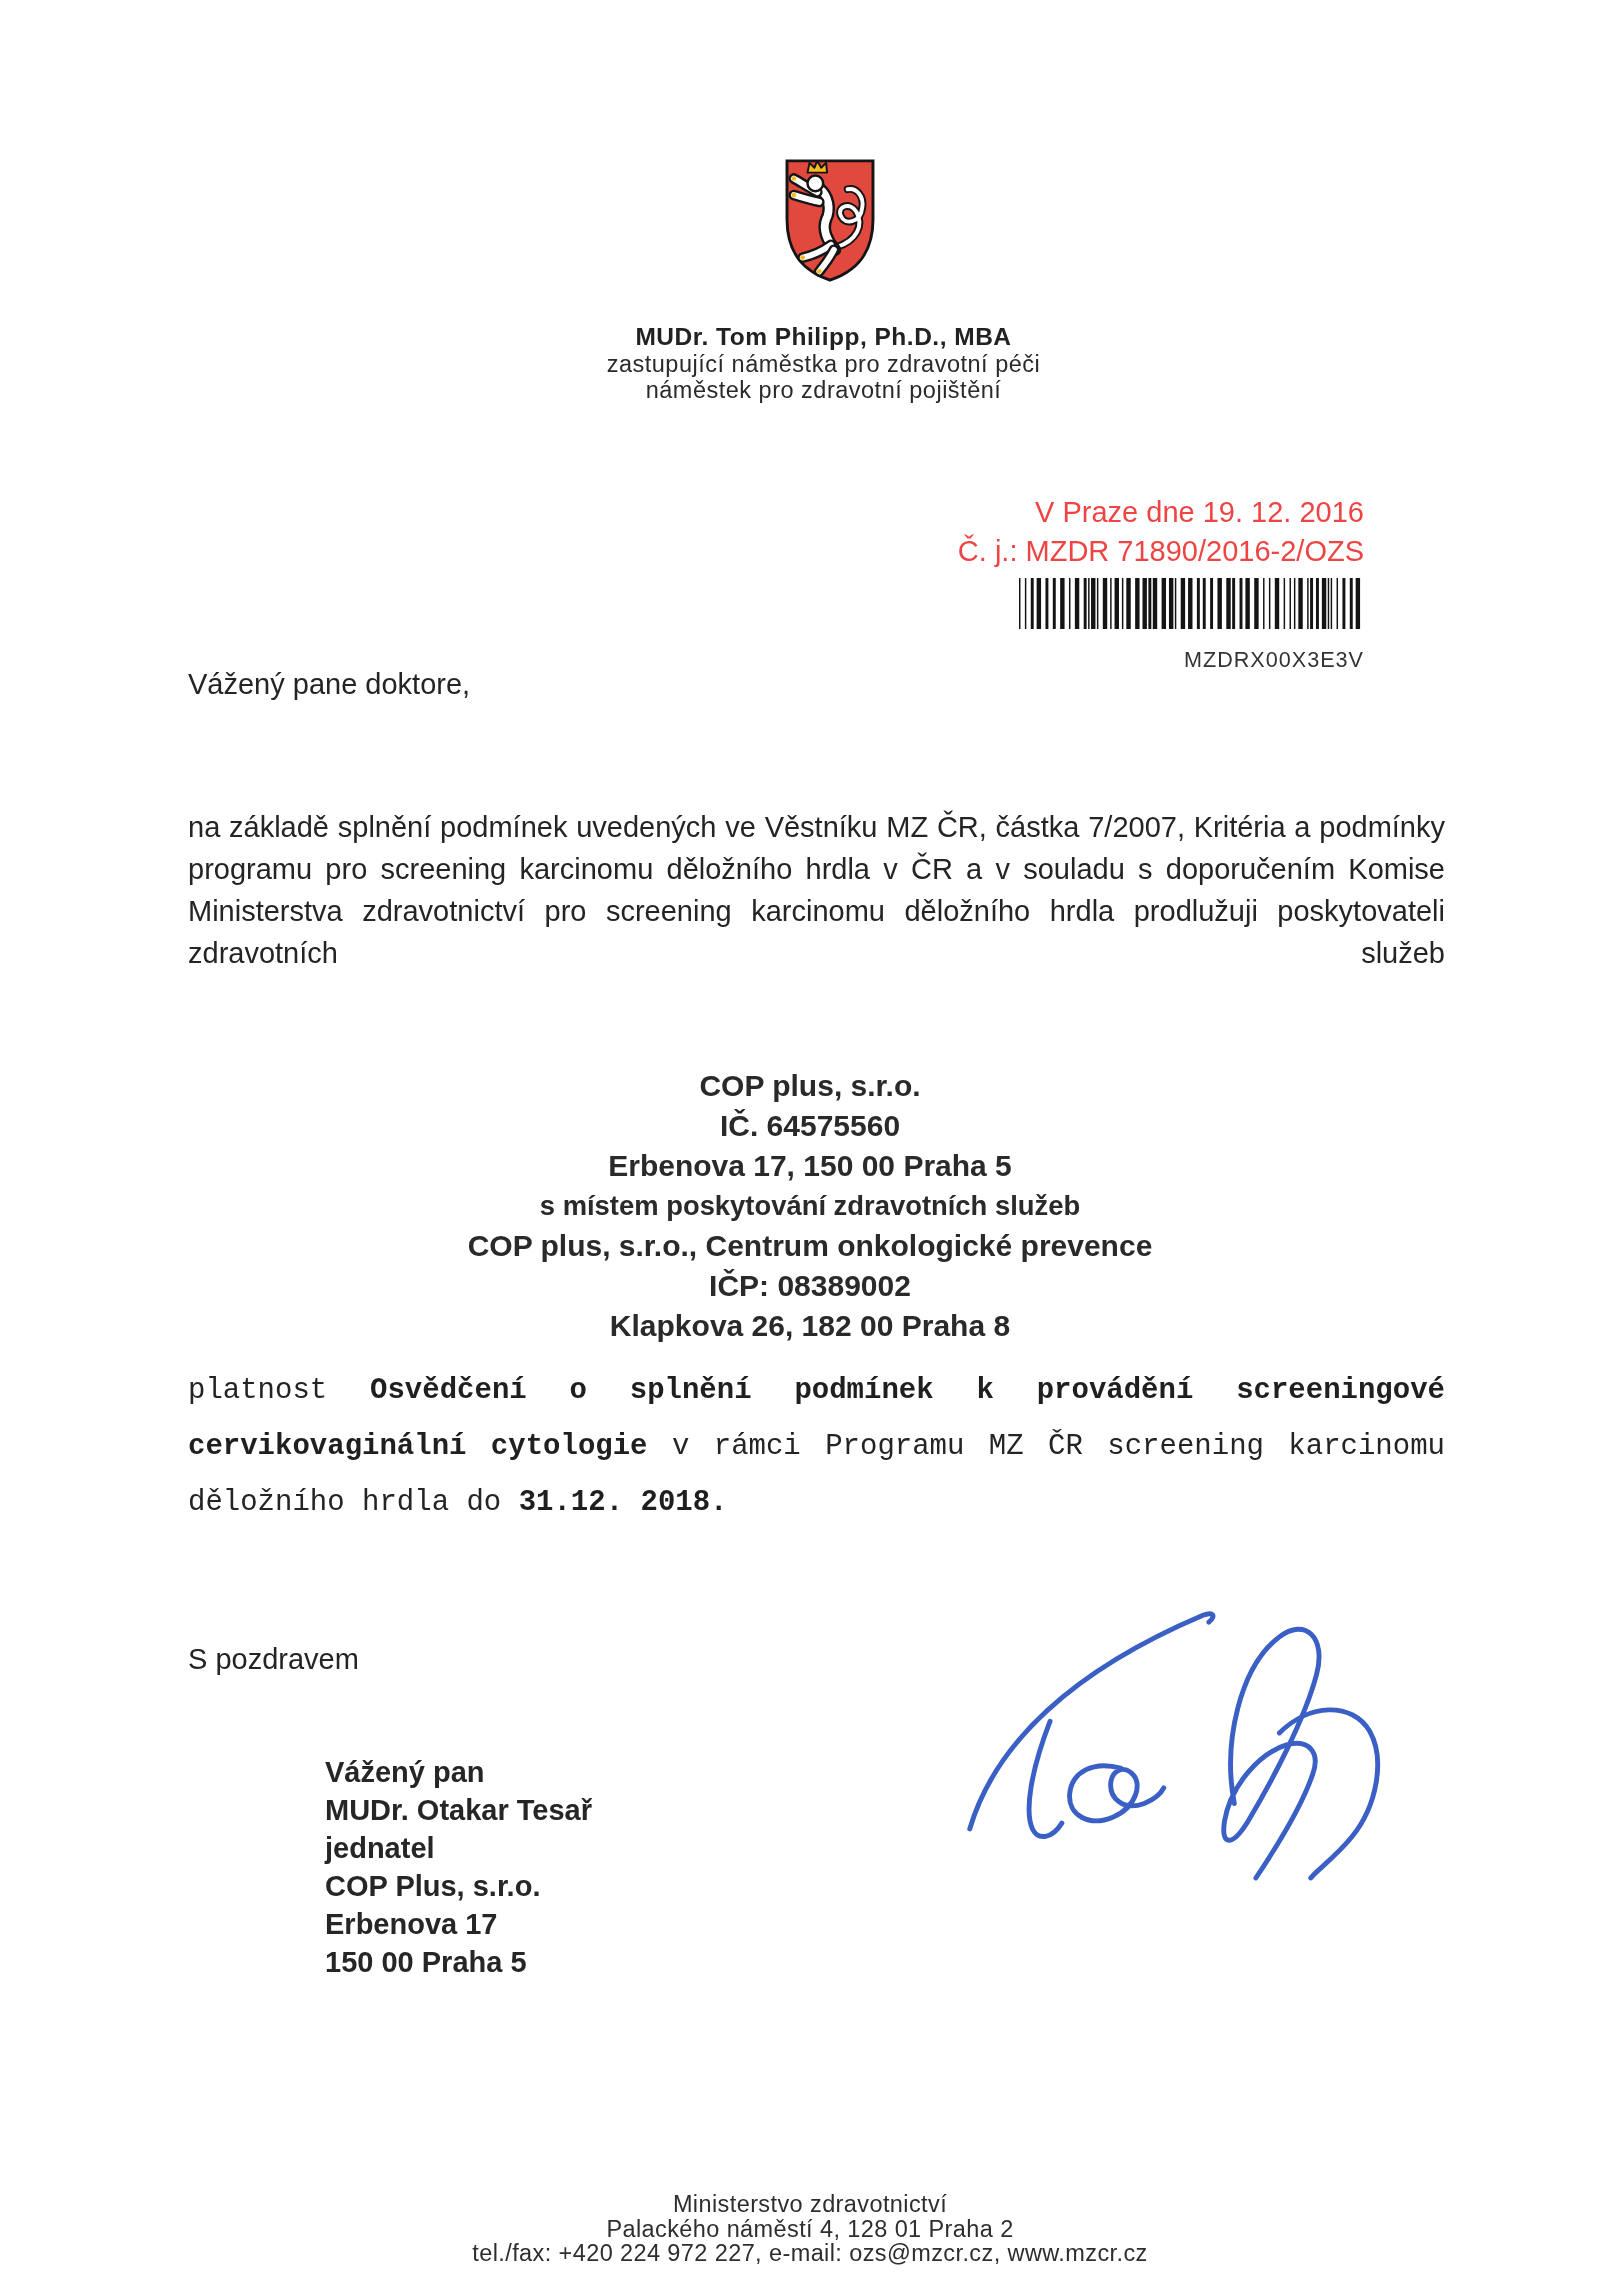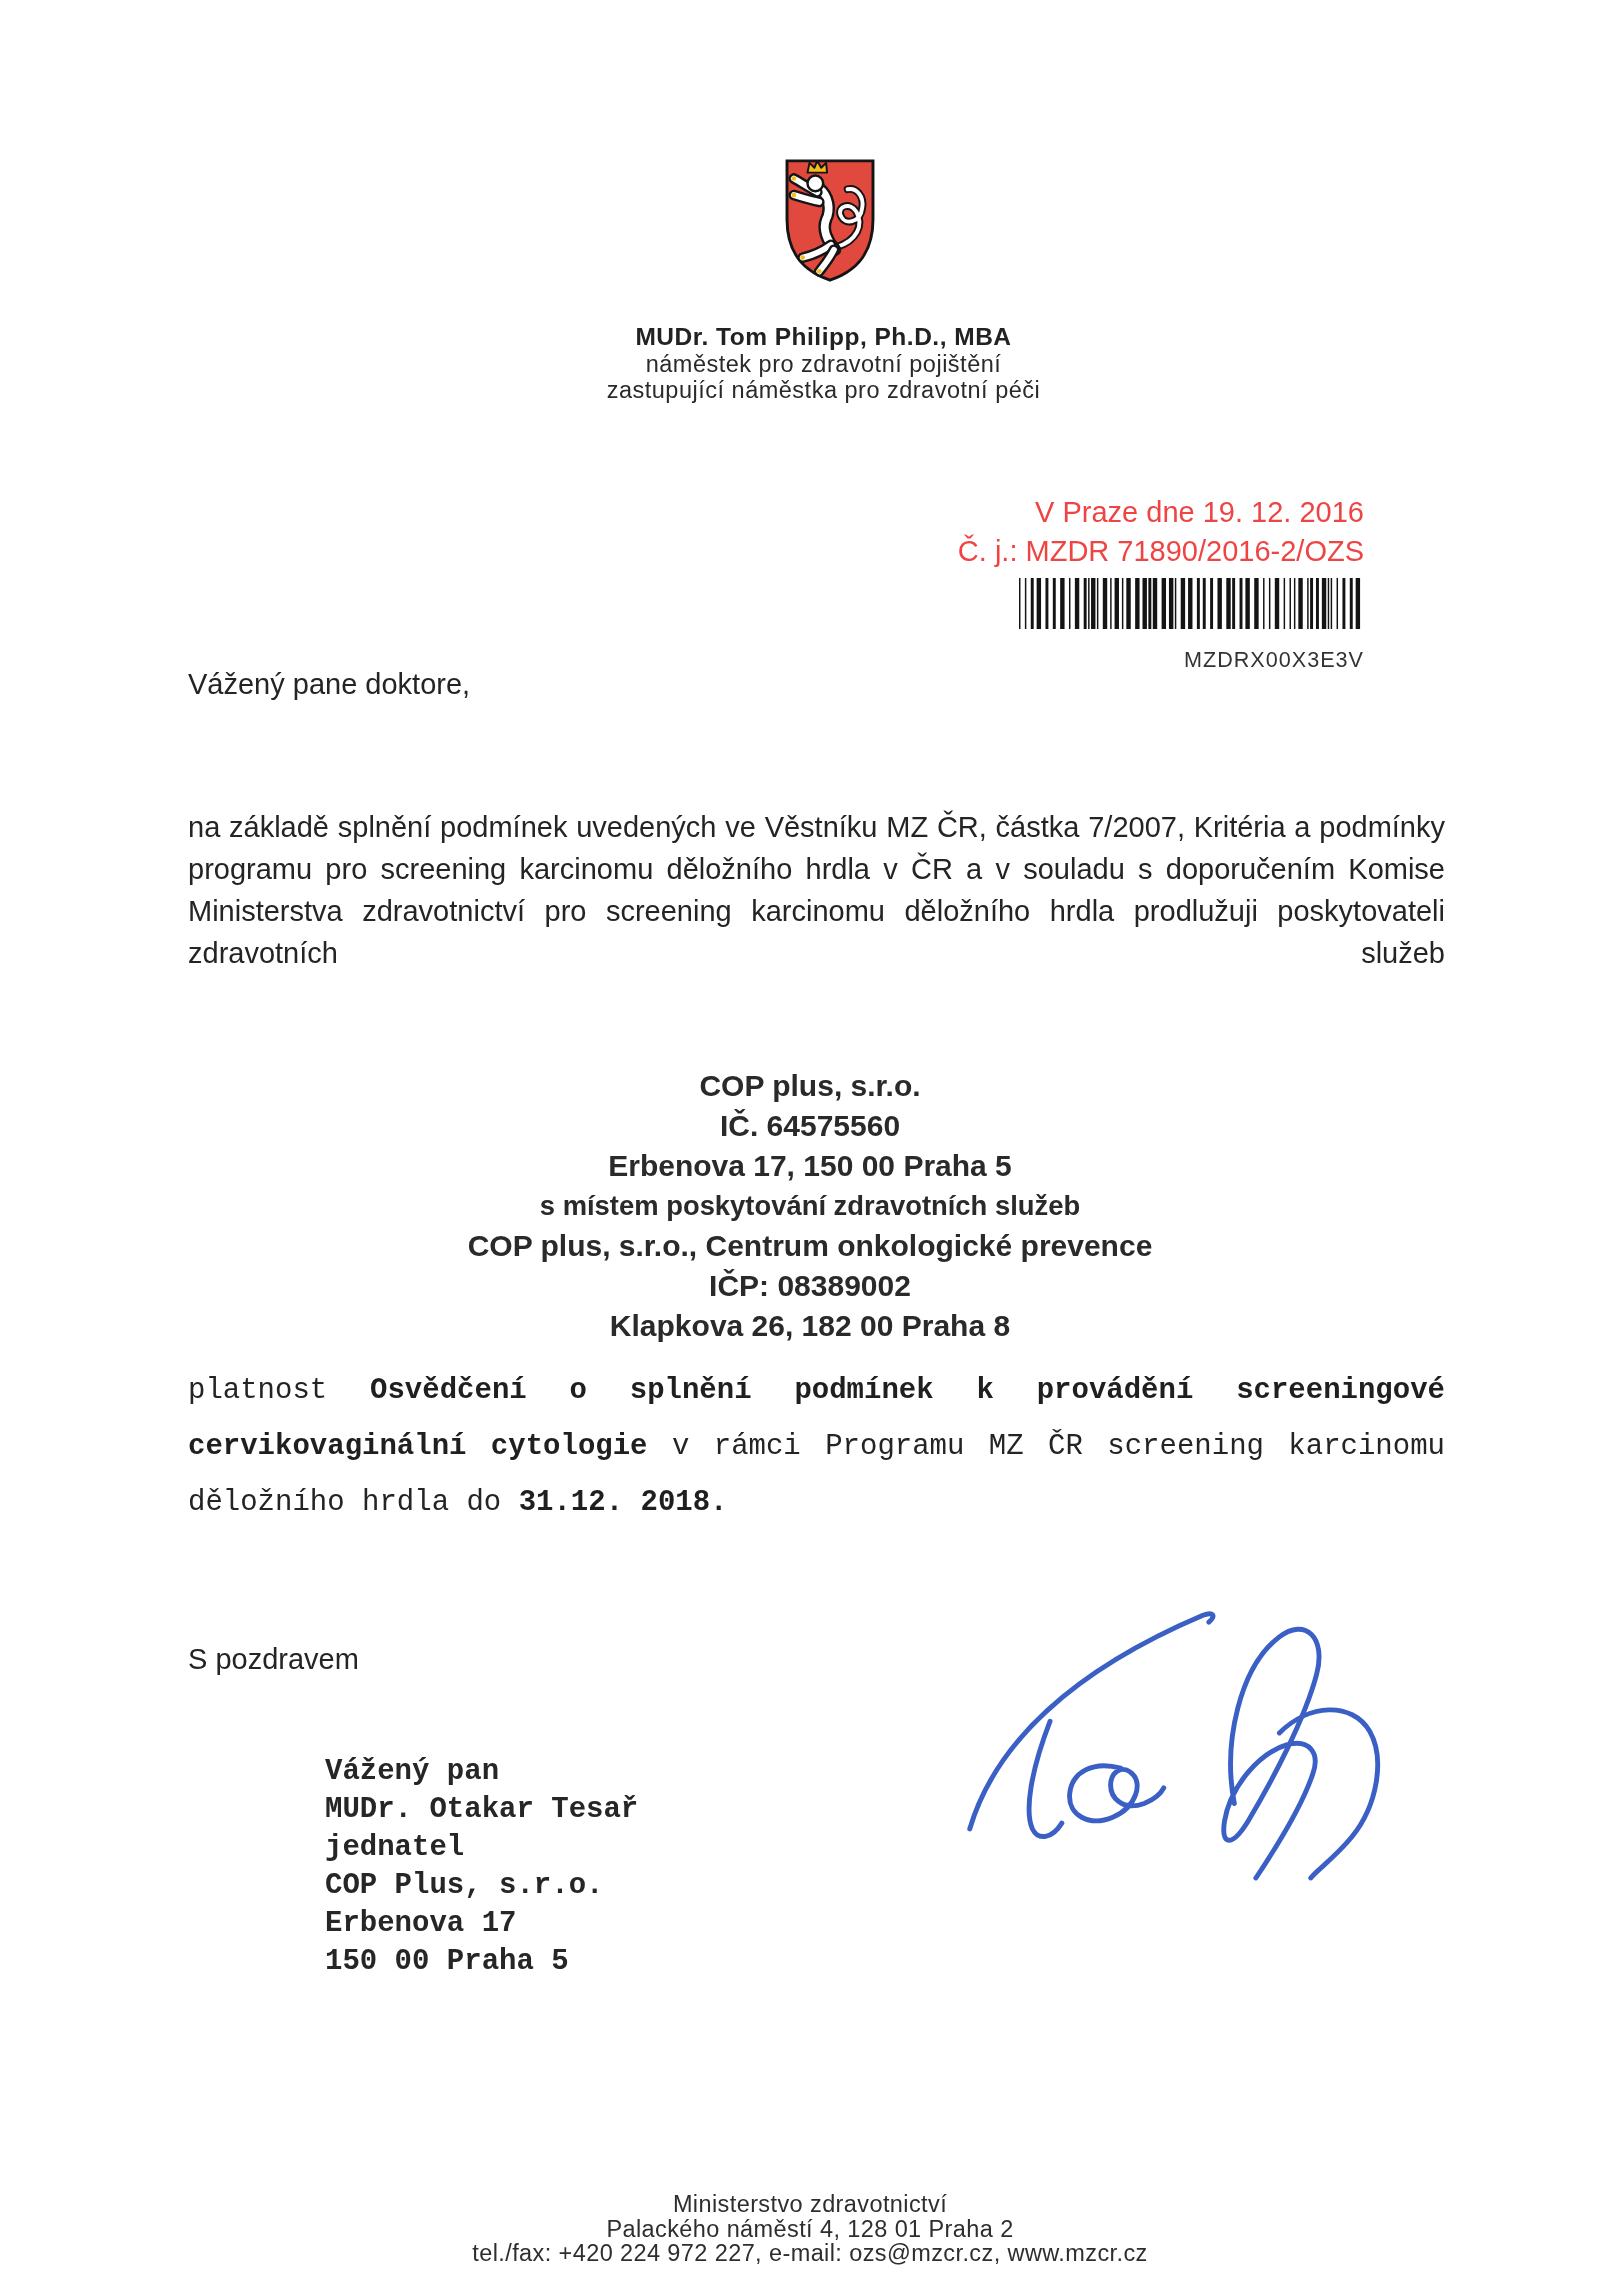--- a/index.html
+++ b/index.html
@@ -50,21 +50,21 @@
     font-size: 29px; line-height: 56px; text-align: justify; color: #242424; font-family: Liberation Mono, monospace;
   }
   .validity b { color: #1f1f1f; }
 
   .closing { position: absolute; left: 188px; top: 1643px; font-size: 29px; color: #242424; text-align: center; }
 
   .signature { position: absolute; left: 956px; top: 1576px; width: 441px; height: 309px; }
 
   .recipient {
     position: absolute; left: 325px; top: 1753px;
-    font-size: 29px; font-weight: bold; line-height: 38px; color: #262626; font-family: Liberation Mono, monospace;
+    font-size: 29px; font-weight: bold; line-height: 38px; color: #262626;
   }
 
   .footer {
     position: absolute; left: 0; right: 0; top: 2192px;
     text-align: center; font-size: 23.5px; line-height: 24.5px; color: #2e2e2e;
     letter-spacing: 0.4px;
   }
 </style>
 </head>
 <body>
@@ -99,22 +99,22 @@
         <circle cx="38" cy="117" r="2.4"></circle>
     </g>
 
     <circle cx="34" cy="27" r="8" fill="#ffffff" stroke="#151515" stroke-width="2.5"></circle>
 
     <path d="M26,16 L28,6 L33,11 L36,4 L40,11 L45,6 L46,16 Z" fill="#f2be1a" stroke="#151515" stroke-width="2" stroke-linejoin="round"></path>
   </svg>
 
   <div class="letterhead-text">
     <div class="name">MUDr. Tom Philipp, Ph.D., MBA</div>
+    <div>zastupující náměstka pro zdravotní péči</div>
     <div>náměstek pro zdravotní pojištění</div>
-    <div>zastupující náměstka pro zdravotní péči</div>
   </div>
 
   <div class="ref-block">
     <div class="ref-line">V Praze dne 19. 12. 2016</div>
     <div class="ref-line">Č. j.: MZDR 71890/2016-2/OZS</div>
     <svg class="barcode" viewBox="0 0 352 52" preserveAspectRatio="none">
         <rect x="0.0" y="0" width="1.5" height="52" fill="#141414"></rect>
         <rect x="6.0" y="0" width="1.5" height="52" fill="#141414"></rect>
         <rect x="12.0" y="0" width="3.0" height="52" fill="#141414"></rect>
         <rect x="18.0" y="0" width="4.5" height="52" fill="#141414"></rect>

